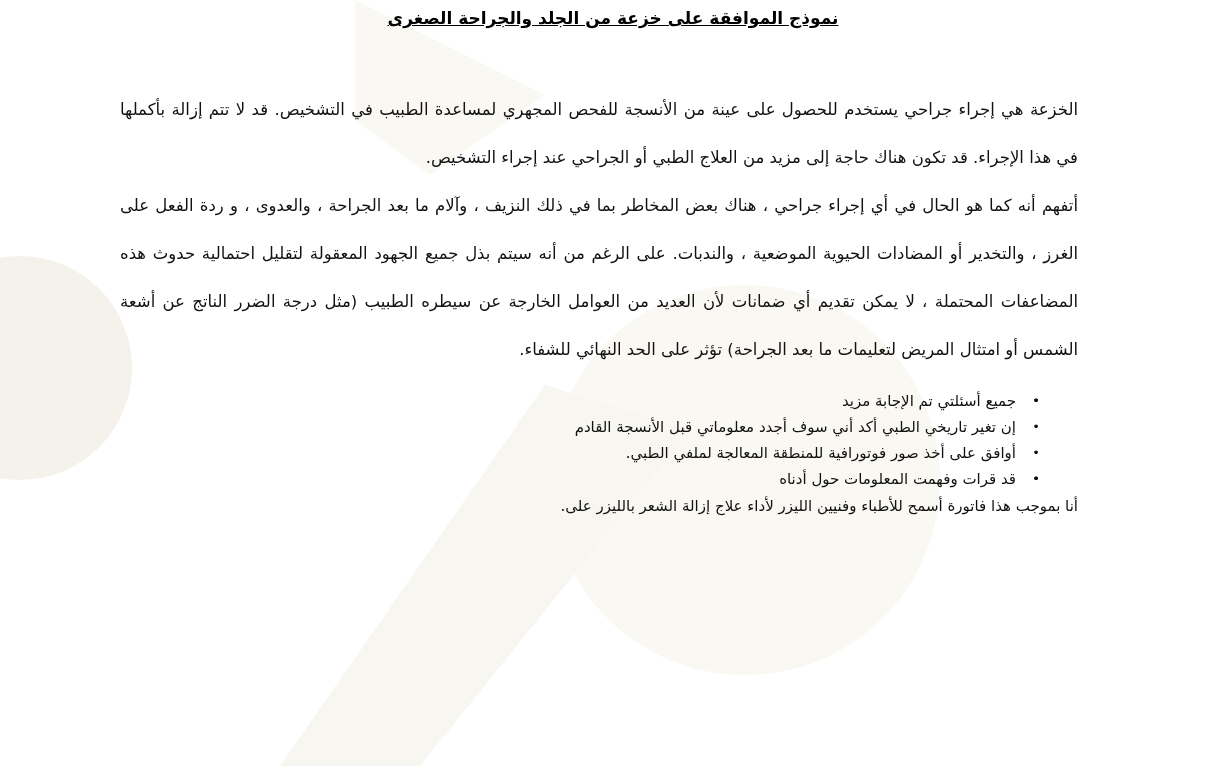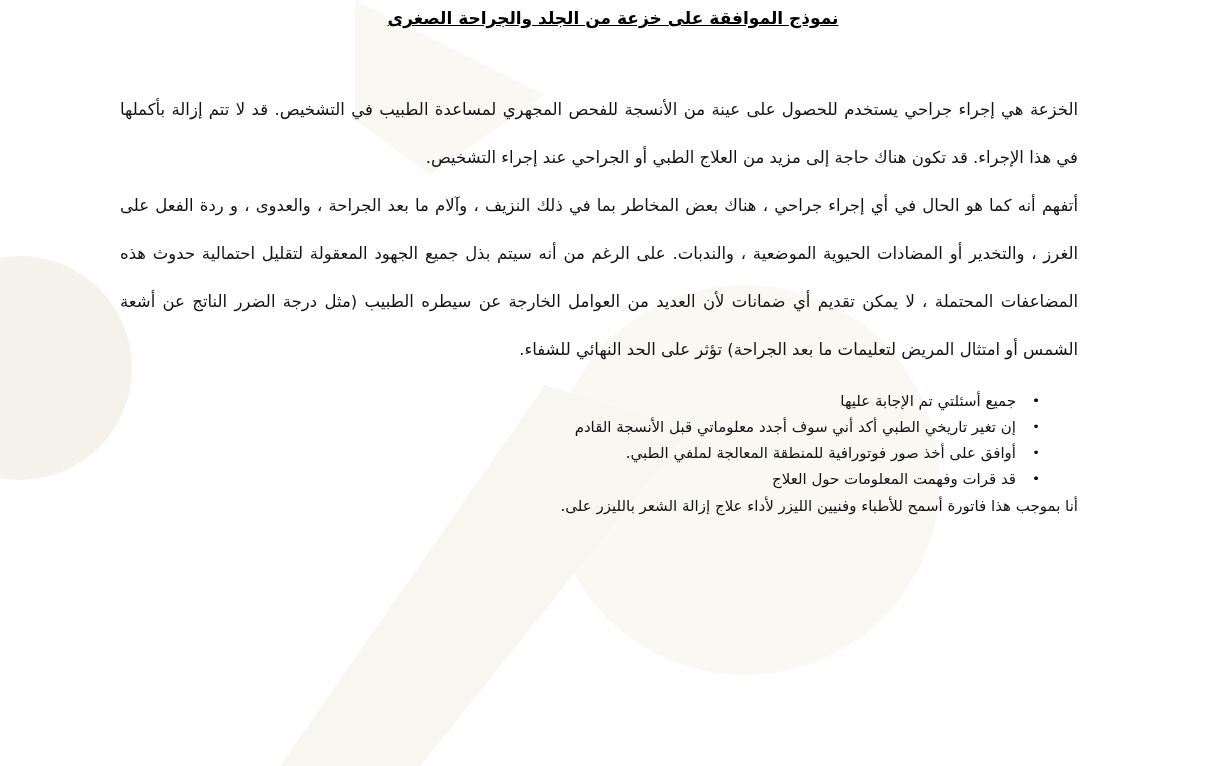--- a/index.html
+++ b/index.html
@@ -108,36 +108,36 @@
     </div>
 
     <div class="body-block sig-section">
 
       <ul class="ack-list">
         <li>
           <span class="bullet-dot">•</span>
         </li>
         <li>
           <span class="bullet-dot">•</span>
-          <span>جميع أسئلتي تم الإجابة عليها</span>
+          <span>جميع أسئلتي تم الإجابة مزيد</span>
         </li>
         <li>
           <span class="bullet-dot">•</span>
           <span>إن تغير تاريخي الطبي أكد أني سوف أجدد معلوماتي قبل الأنسجة القادم</span>
         </li>
         <li>
           <span class="bullet-dot">•</span>
           <span>أوافق على أخذ صور فوتورافية للمنطقة المعالجة لملفي الطبي.</span>
         </li>
         <li>
           <span class="bullet-dot">•</span>
         </li>
         <li>
           <span class="bullet-dot">•</span>
-          <span>قد قرات وفهمت المعلومات حول العلاج</span>
+          <span>قد قرات وفهمت المعلومات حول أدناه</span>
         </li>
       </ul>
 
       <p class="closing-line">أنا بموجب هذا فاتورة أسمح للأطباء وفنيين الليزر لأداء علاج إزالة الشعر بالليزر على.</p>
     </div>
 
   </div>
 </div>
 
 </body></html>

